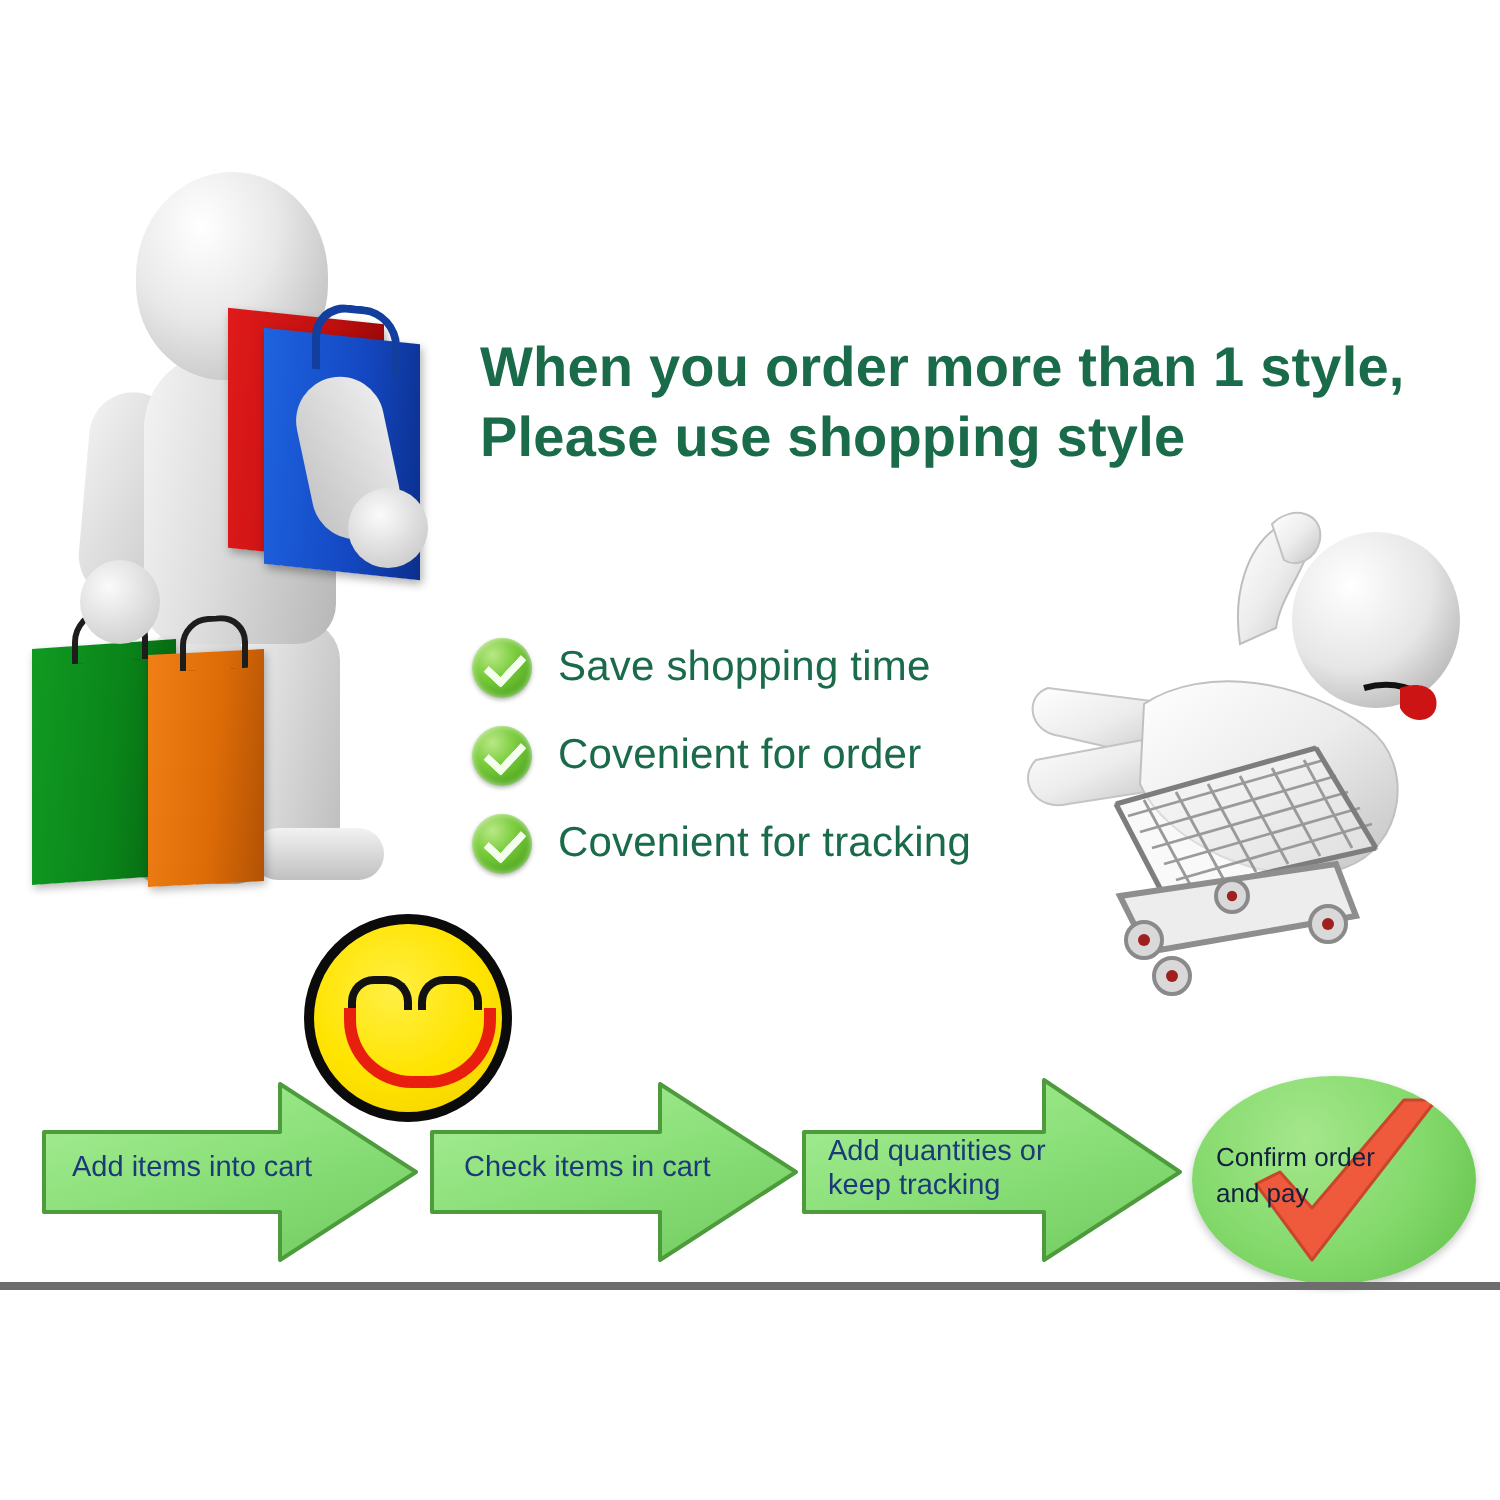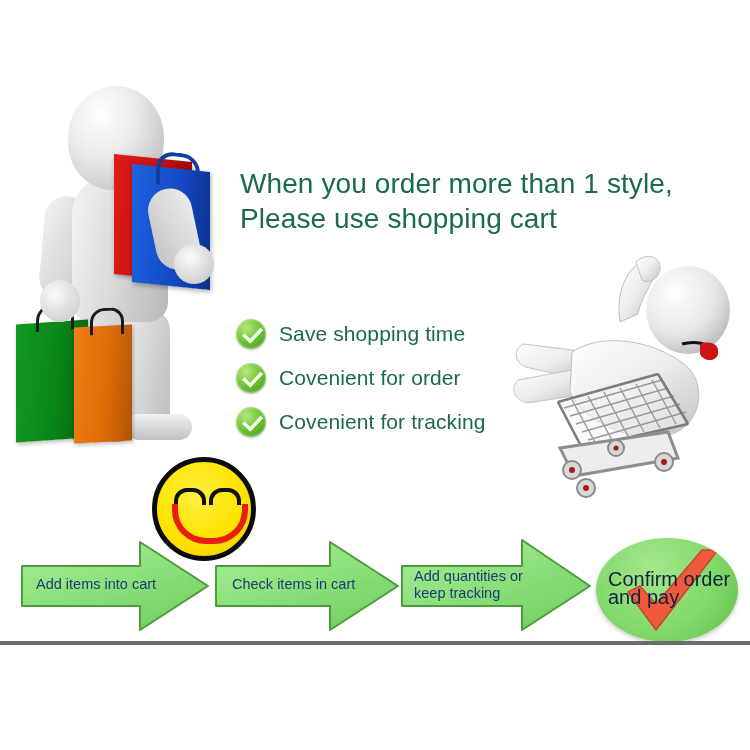--- a/index.html
+++ b/index.html
@@ -1,21 +1,21 @@
 <!DOCTYPE html>
 <html><head>
 <meta charset="utf-8">
 <style>
   html,body{margin:0;padding:0;background:#ffffff;}
   body{width:750px;height:750px;font-family:"Liberation Sans",sans-serif;overflow:hidden;}
   #stage{position:relative;width:750px;height:750px;background:#ffffff;overflow:hidden;}
 
   
   .headline{position:absolute;left:240px;top:166px;width:500px;
-    font-size:28px;line-height:35px;font-weight:400;color:#1a6b4a;
+    font-size:28px;line-height:35px;font-weight:700;color:#1a6b4a;
     letter-spacing:.1px;white-space:nowrap;}
   .headline .l2{display:block;}
 
   
   .benefits{position:absolute;left:236px;top:312px;width:320px;}
   .benefit{display:flex;align-items:center;height:44px;}
   .chk{width:30px;height:30px;flex:0 0 30px;border-radius:50%;
     background:radial-gradient(circle at 34% 28%, #b9e886 0%, #7ccd3e 38%, #4aa31b 82%, #2f7d10 100%);
     box-shadow:inset 0 0 3px rgba(255,255,255,.75), 0 1px 2px rgba(0,0,0,.28);
     position:relative;}
@@ -91,21 +91,21 @@
   .a1 .alabel{left:18px;top:40px;}
   .a2{left:212px;width:190px;}
   .a2 .alabel{left:20px;top:40px;}
   .a3{left:398px;width:196px;}
   .a3 .alabel{left:16px;top:32px;}
 
   .confirm{position:absolute;left:596px;top:538px;width:142px;height:104px;border-radius:50%;
     background:radial-gradient(circle at 40% 30%,#a5e78c 0%,#82d96a 55%,#5fbd47 100%);
     box-shadow:0 2px 4px rgba(0,0,0,.22);overflow:hidden;}
   .confirm .ctick{position:absolute;left:20px;top:8px;width:110px;height:92px;}
-  .confirm .clabel{position:absolute;left:12px;top:32px;font-size:20px;line-height:18px;
+  .confirm .clabel{position:absolute;left:12px;top:32px;font-size:13px;line-height:18px;
     color:#10203f;font-weight:400;white-space:nowrap;}
 
   .divider{position:absolute;left:0;top:641px;width:750px;height:4px;background:#6d6d6d;}
 </style>
 </head>
 <body>
 
 <div id="stage">
 
   <div class="figL">
@@ -126,21 +126,21 @@
         <span class="hdl"></span>
       </div>
     <div class="bagOrange">
         <span class="hdl"></span>
       </div>
     <div class="fl-handL"></div>
   </div>
 
   <div class="headline">
     <span>When you order more than 1 style,</span>
-    <span class="l2">Please use shopping cart</span>
+    <span class="l2">Please use shopping style</span>
   </div>
 
   <div class="benefits">
     <div class="benefit">
       <span class="chk"></span>
       <span class="btxt">Save shopping time</span>
     </div>
     <div class="benefit">
       <span class="chk"></span>
       <span class="btxt">Covenient for order</span>

